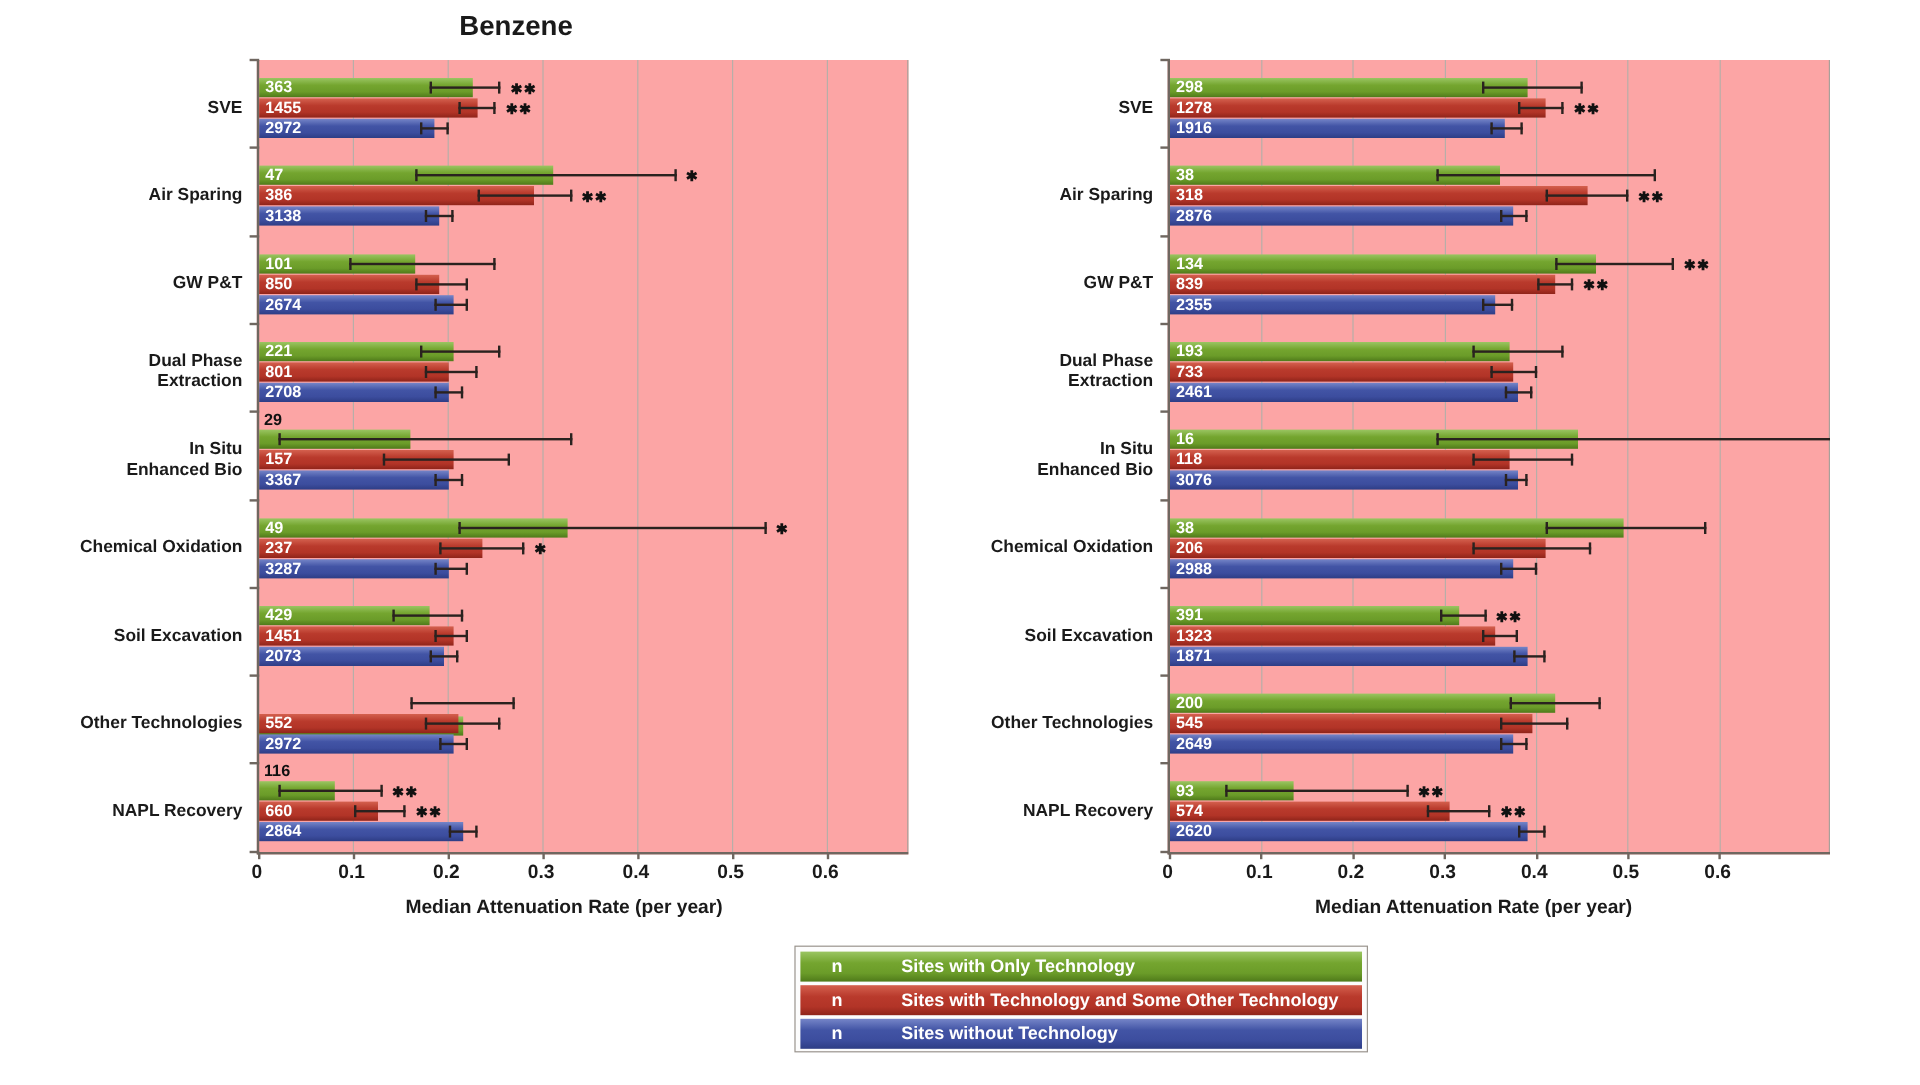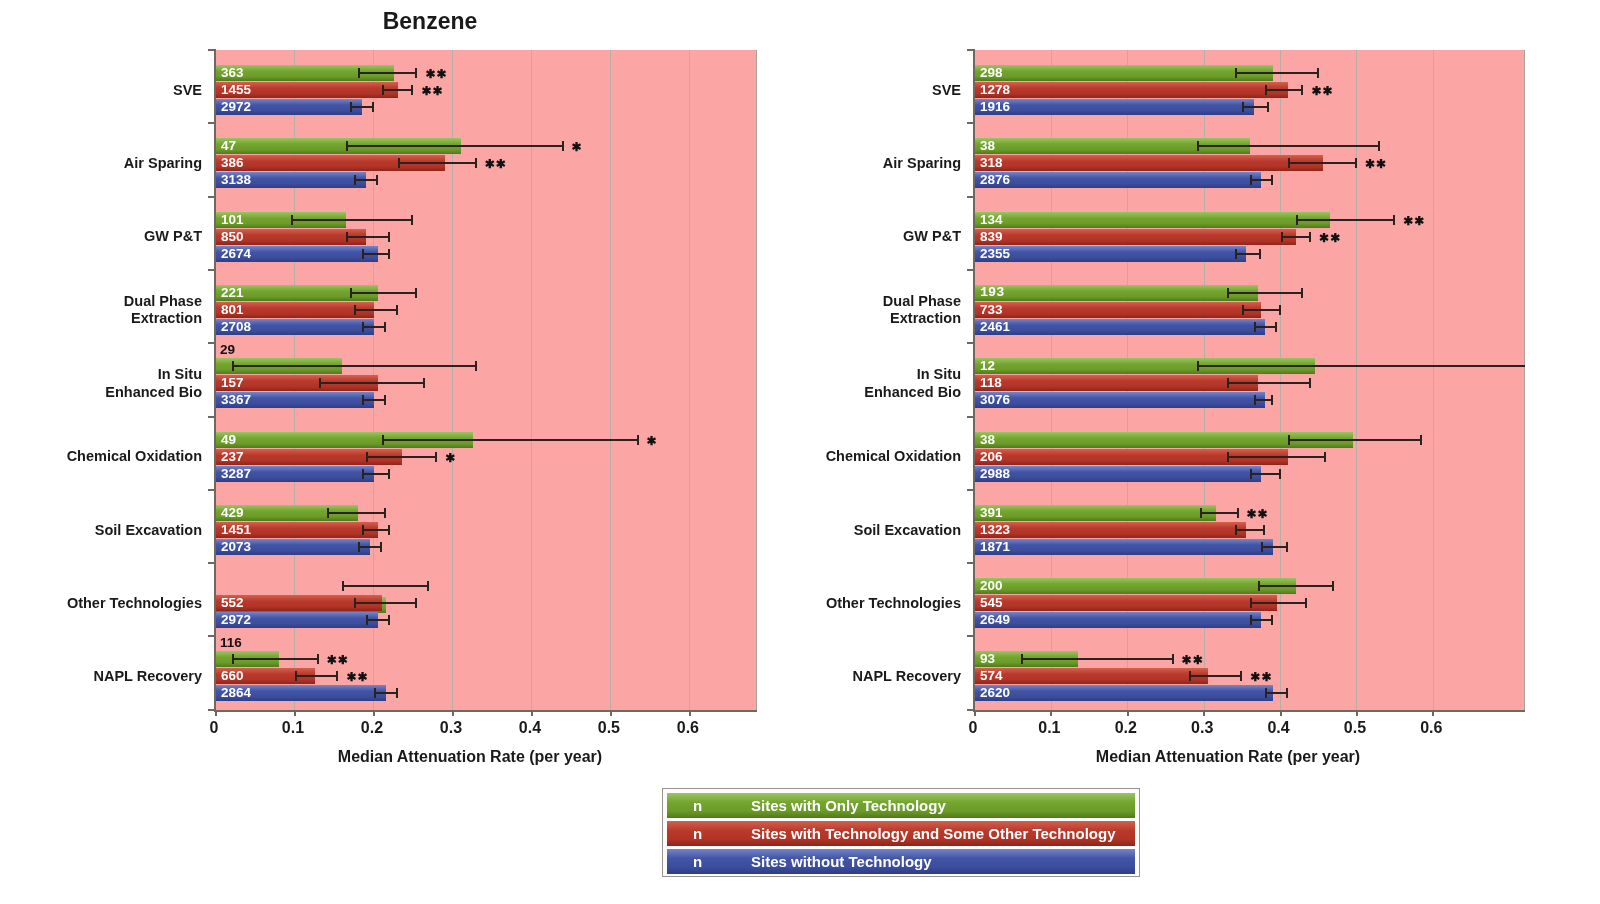--- a/index.html
+++ b/index.html
@@ -377,21 +377,21 @@
         <div class="errcap" style="right: 0px;"></div>
       </div>
       <div class="sig" style="left: 344.111px; top: 181.6px;">✱✱</div>
       <div class="bar c2" style="top: 195.6px; width: 271.181px;">
         <span class="nlabel">2355</span>
       </div>
       <div class="errline" style="left: 259.722px; top: 202.6px; width: 26.7361px;">
         <div class="errcap" style="left: 0px;"></div>
         <div class="errcap" style="right: 0px;"></div>
       </div>
-      <div class="bar c0" style="top: 234.9px; width: 282.639px; font-family: Liberation Mono, monospace;">
+      <div class="bar c0" style="top: 234.9px; width: 282.639px;">
         <span class="nlabel">193</span>
       </div>
       <div class="errline" style="left: 252.083px; top: 241.9px; width: 76.3889px;">
         <div class="errcap" style="left: 0px;"></div>
         <div class="errcap" style="right: 0px;"></div>
       </div>
       <div class="bar c1" style="top: 251.9px; width: 286.458px;">
         <span class="nlabel">733</span>
       </div>
       <div class="errline" style="left: 267.361px; top: 258.9px; width: 38.1944px;">
@@ -399,21 +399,21 @@
         <div class="errcap" style="right: 0px;"></div>
       </div>
       <div class="bar c2" style="top: 268.9px; width: 290.278px;">
         <span class="nlabel">2461</span>
       </div>
       <div class="errline" style="left: 278.819px; top: 275.9px; width: 22.9167px;">
         <div class="errcap" style="left: 0px;"></div>
         <div class="errcap" style="right: 0px;"></div>
       </div>
       <div class="bar c0" style="top: 308.2px; width: 339.931px;">
-        <span class="nlabel">12</span>
+        <span class="nlabel">16</span>
       </div>
       <div class="errline" style="left: 221.528px; top: 315.2px; width: 328.472px;">
         <div class="errcap" style="left: 0px;"></div>
       </div>
       <div class="bar c1" style="top: 325.2px; width: 282.639px;">
         <span class="nlabel">118</span>
       </div>
       <div class="errline" style="left: 252.083px; top: 332.2px; width: 84.0278px;">
         <div class="errcap" style="left: 0px;"></div>
         <div class="errcap" style="right: 0px;"></div>

